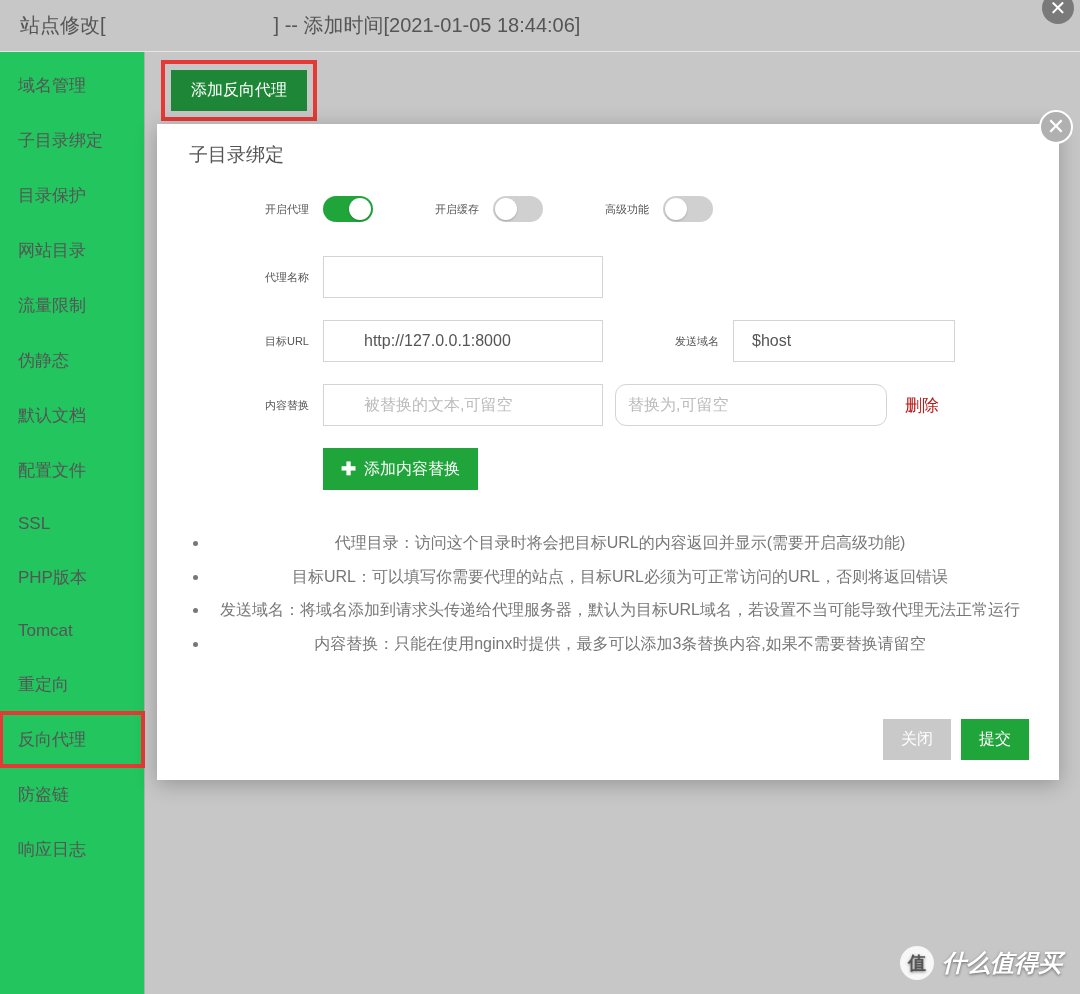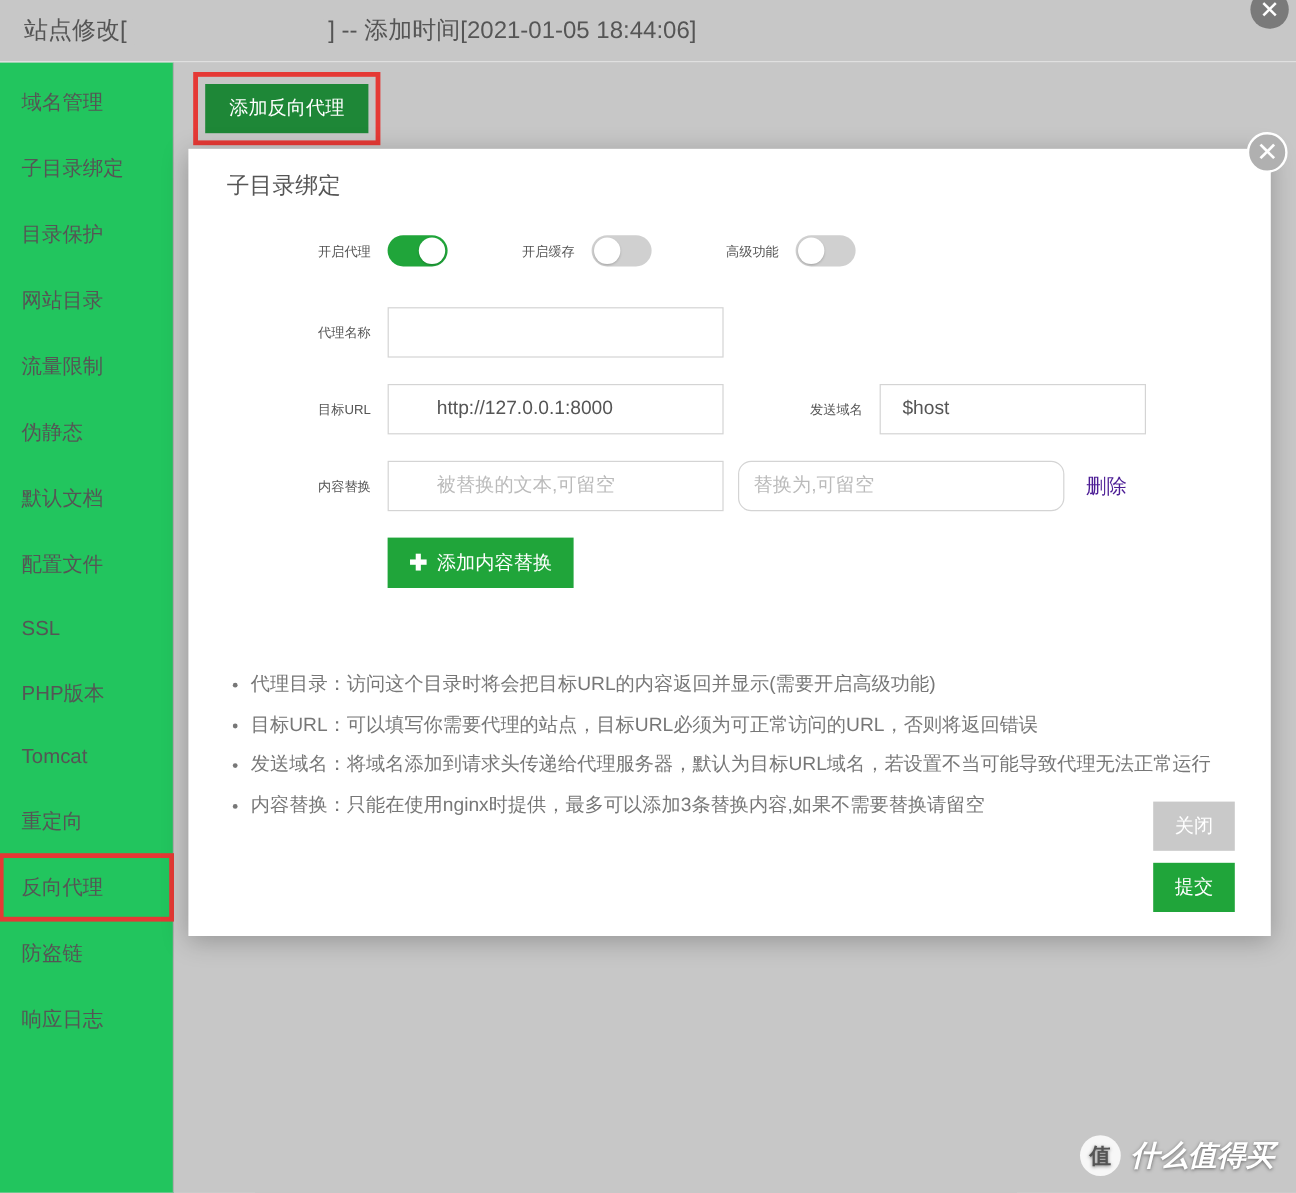--- a/index.html
+++ b/index.html
@@ -152,52 +152,52 @@
       padding: 0 12px;
       font-size: 16px;
       color: #555;
       background: #fff;
     }
     .text-input::placeholder { color: #bbb; }
     .w-280 { width: 280px; padding-left: 40px; }
     .w-272 { width: 272px; border-radius: 11px; }
     .w-275 { width: 222px; padding-left: 18px; }
     .del-link {
-      color: #4c1d95;
+      color: #b91c1c;
       font-size: 17px;
       margin-left: 18px;
       cursor: pointer;
     }
     .btn-add {
       background: #20a53a;
       color: #fff;
       border: none;
       padding: 10px 18px;
       font-size: 16px;
       cursor: pointer;
       display: inline-flex;
       align-items: center;
       gap: 8px;
     }
     .plus-icon { font-weight: bold; font-size: 18px; }
     .help-list {
-      margin-top: 64px;
+      margin-top: 36px;
       color: #777;
       font-size: 16px;
       line-height: 2.1;
       padding-left: -6px;
+      text-align: center;
     }
     .help-list li { list-style: disc; margin-left: 24px; }
     .modal-footer {
       position: absolute;
       right: 30px;
       bottom: 20px;
       display: flex;
       gap: 10px;
-      flex-direction: column;
     }
     .btn-gray {
       background: #c9c9c9;
       color: #fff;
       border: none;
       padding: 10px 18px;
       font-size: 16px;
       cursor: pointer;
     }
     .btn-submit {

